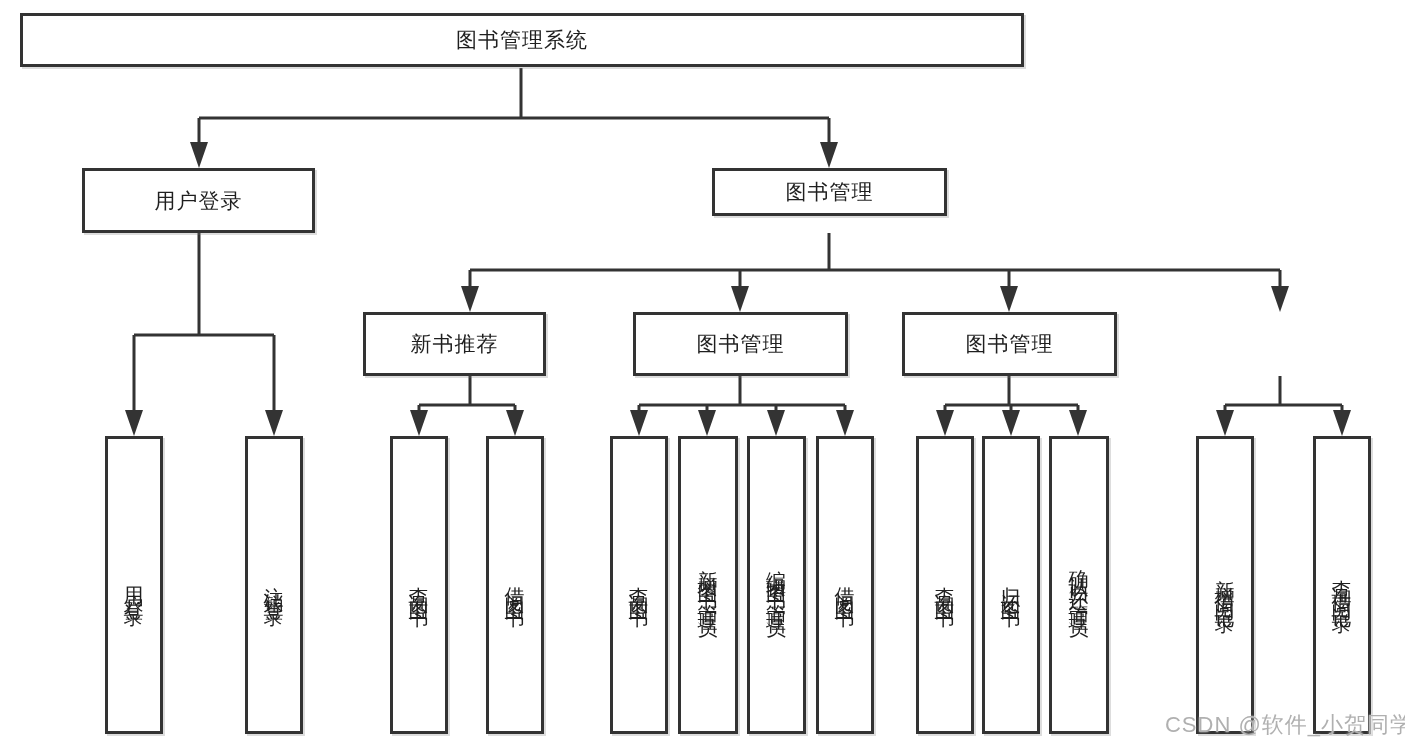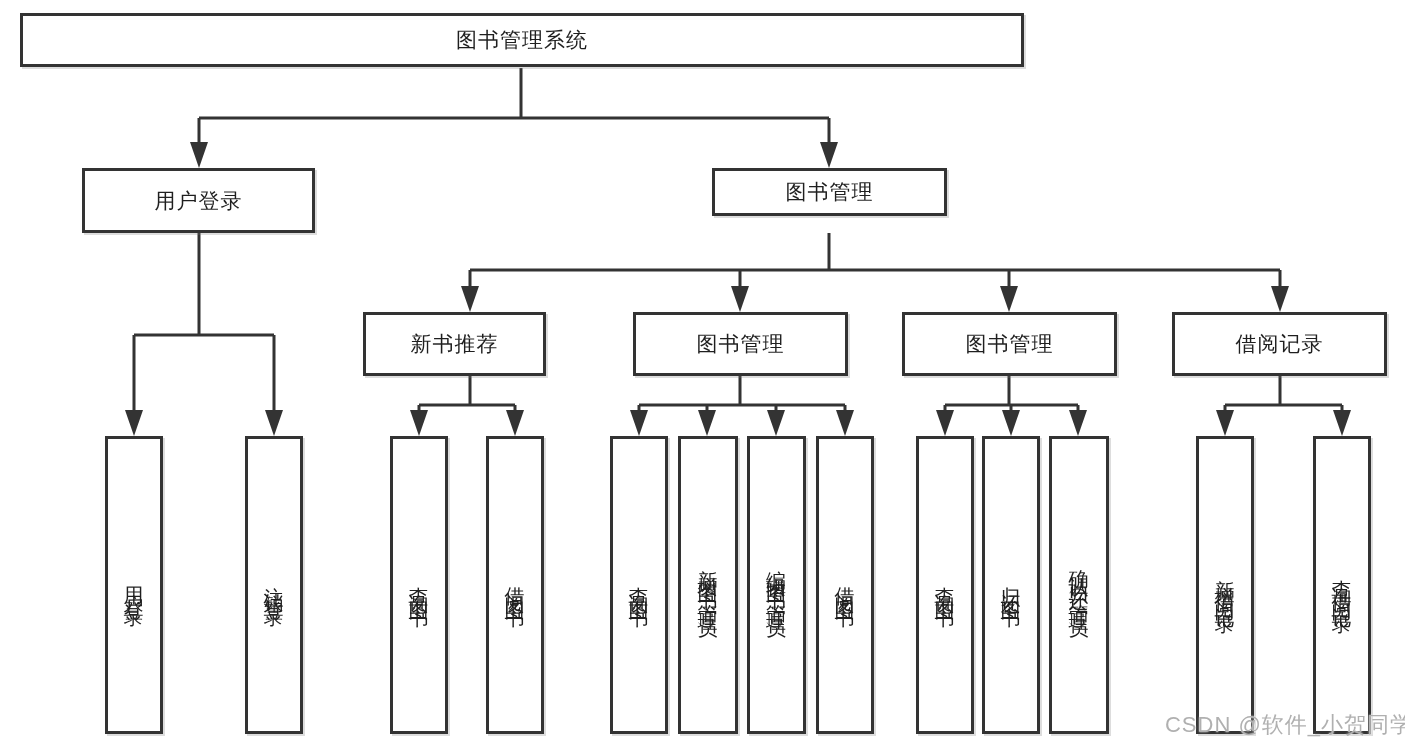--- a/index.html
+++ b/index.html
@@ -112,23 +112,20 @@
 
   <div class="node h" style="left:363px; top:312px; width:183px; height:64px;">
     <span>新书推荐</span>
   </div>
   <div class="node h" style="left:633px; top:312px; width:215px; height:64px;">
     <span>图书管理</span>
   </div>
   <div class="node h" style="left:902px; top:312px; width:215px; height:64px;">
     <span>图书管理</span>
   </div>
-  <div class="node h" style="left:1172px; top:312px; width:215px; height:64px;">
-    <span>借阅记录</span>
-  </div>
 
   <div class="node v" style="left:105px; top:436px; width:58px; height:298px;">
     <span>用户登录</span>
   </div>
   <div class="node v" style="left:245px; top:436px; width:58px; height:298px;">
     <span>注销登录</span>
   </div>
 
   <div class="node v" style="left:390px; top:436px; width:58px; height:298px;">
     <span>查询图书</span>

